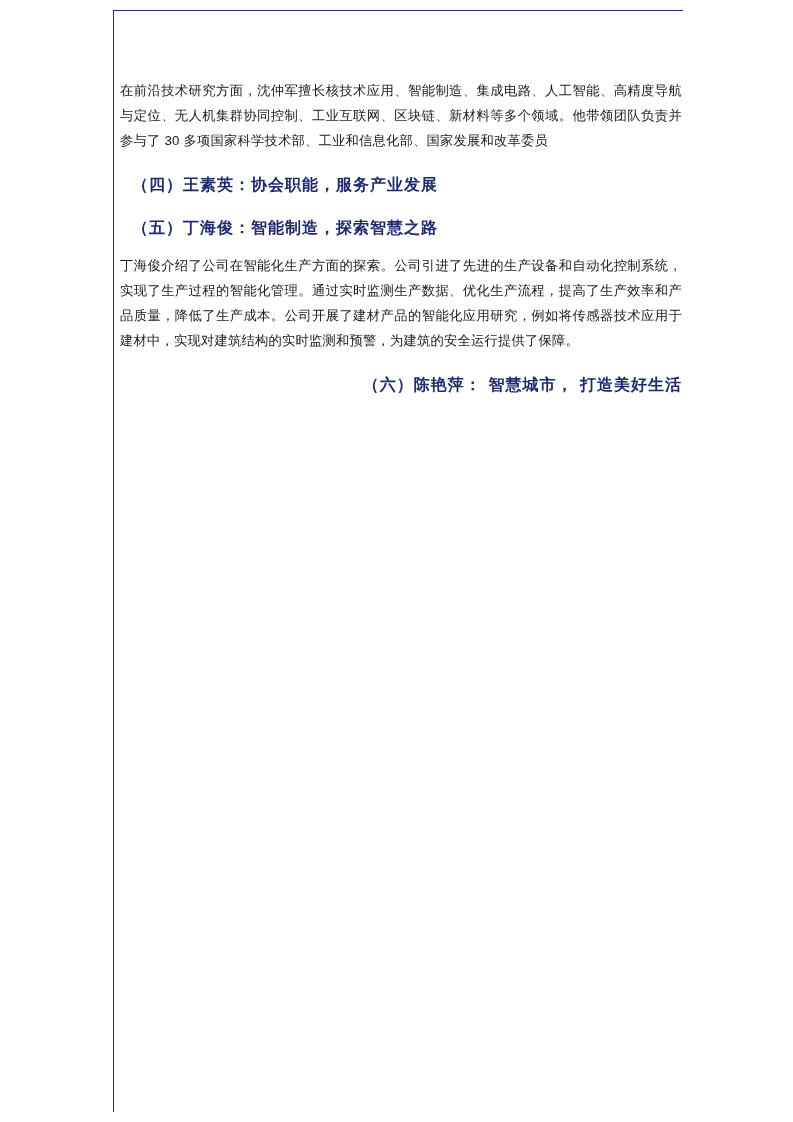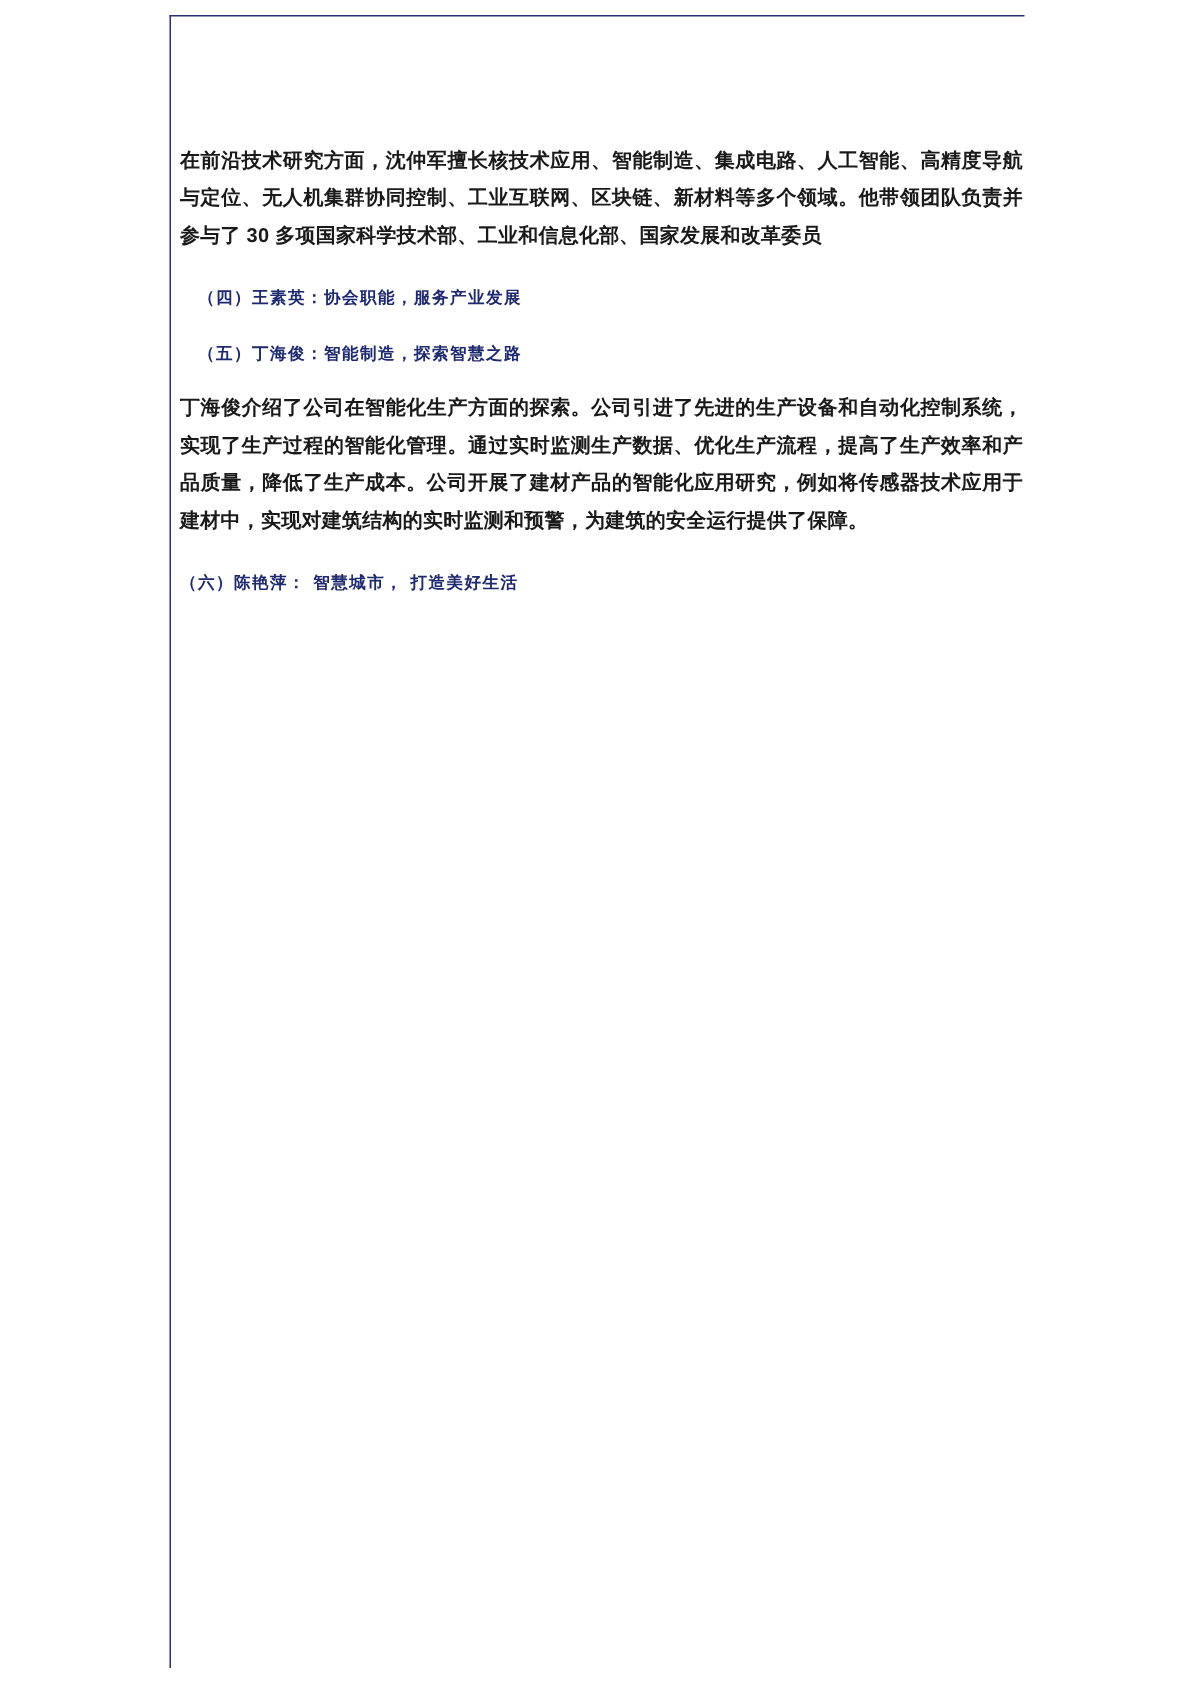--- a/index.html
+++ b/index.html
@@ -35,39 +35,38 @@
     height: 1px;
     background: #2b2f77;
   }
   .content {
     position: absolute;
     left: 120px;
     top: 78px;
     width: 562px;
   }
   p.para {
-    margin: 16px 0 14px 0;
+    margin: 0 0 14px 0;
     font-size: 13.3px;
     line-height: 25px;
     color: #1a1a1a;
     text-align: justify;
     letter-spacing: 0.2px;
-    font-weight: bold;
   }
   h2.heading {
     margin: 22px 0 14px 0;
     font-family: "DejaVu Serif", "Liberation Serif", serif;
-    font-size: 11px;
+    font-size: 16px;
     font-weight: bold;
     color: #1f2a6e;
     letter-spacing: 1px;
     padding-left: 12px;
   }
   h2.heading.center {
-    text-align: left;
+    text-align: right;
     padding-left: 0;
   }
 </style>
 </head>
 <body>
 
 <div class="page">
 
   <div class="frame-left"></div>
   <div class="frame-top"></div>

